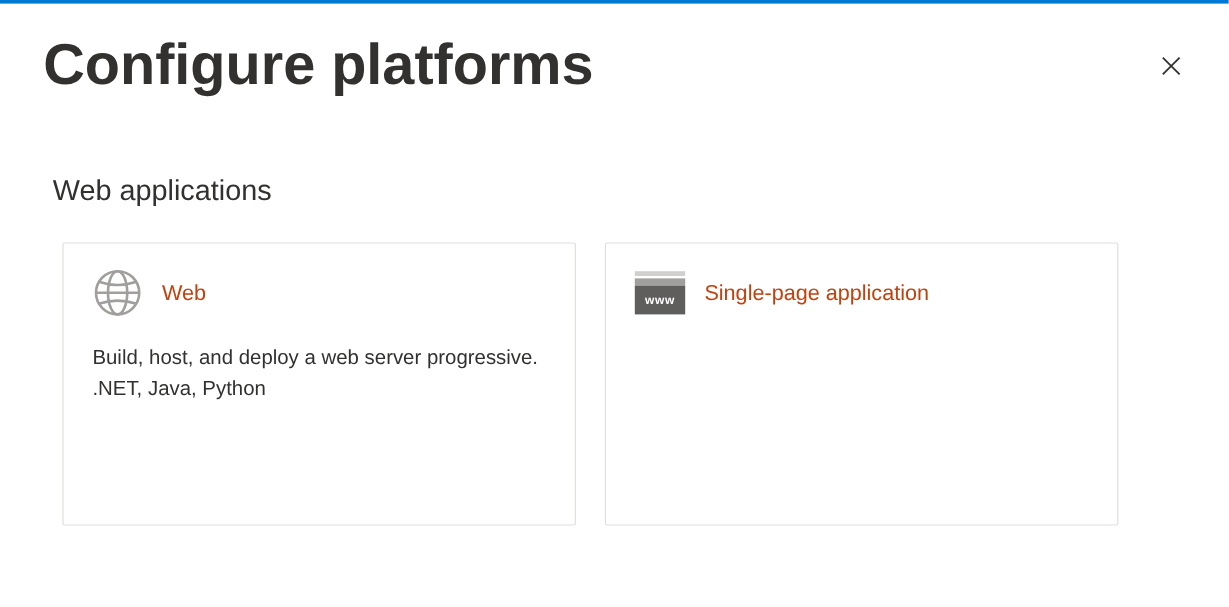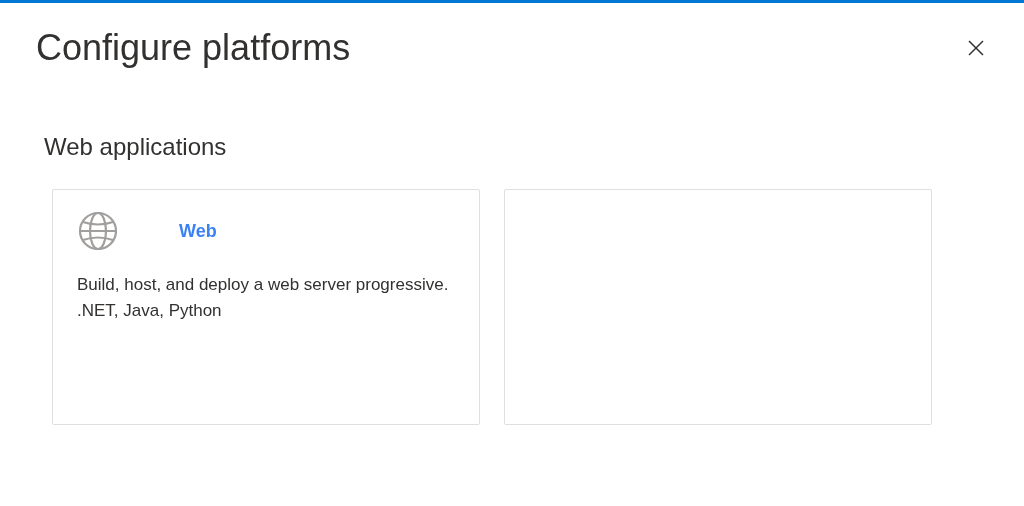--- a/index.html
+++ b/index.html
@@ -22,22 +22,22 @@
     .container {
       padding: 24px 36px;
     }
     .header {
       display: flex;
       justify-content: space-between;
       align-items: center;
       margin-bottom: 64px;
     }
     .page-title {
-      font-size: 36px;
-      font-weight: 400;
+      font-size: 48px;
+      font-weight: 700;
       color: #323130;
     }
     .close-btn {
       cursor: pointer;
       width: 24px;
       height: 24px;
       display: flex;
       align-items: center;
       justify-content: center;
       color: #323130;
@@ -70,23 +70,22 @@
       background: #ffffff;
     }
     .card-header {
       display: flex;
       align-items: center;
       gap: 16px;
       margin-bottom: 20px;
     }
     .card-title {
       font-size: 18px;
-      font-weight: 700;
-      color: #3b82f6;
-      margin-left: 44px;
+      font-weight: 400;
+      color: #c2410c;
     }
     .card-desc {
       font-size: 17px;
       color: #323130;
       line-height: 1.5;
       font-weight: 400;
     }
     .icon-wrap {
       width: 42px;
       height: 42px;
@@ -160,17 +159,29 @@
             <path d="M6 12 Q21 17 36 12" fill="none"></path>
             <path d="M6 30 Q21 25 36 30" fill="none"></path>
           </svg>
         </div>
         <div class="card-title">Web</div>
       </div>
       <div class="card-desc">Build, host, and deploy a web server progressive. .NET, Java, Python</div>
     </div>
 
     <div class="card">
+      <div class="card-header">
+        <div class="icon-wrap">
+          <div class="spa-icon">
+            <div class="spa-bar1"></div>
+            <div class="spa-bar2"></div>
+            <div class="spa-body">
+              <span class="spa-www">www</span>
+            </div>
+          </div>
+        </div>
+        <div class="card-title">Single-page application</div>
+      </div>
     </div>
 
   </div>
 
 </div>
 
 </body></html>

